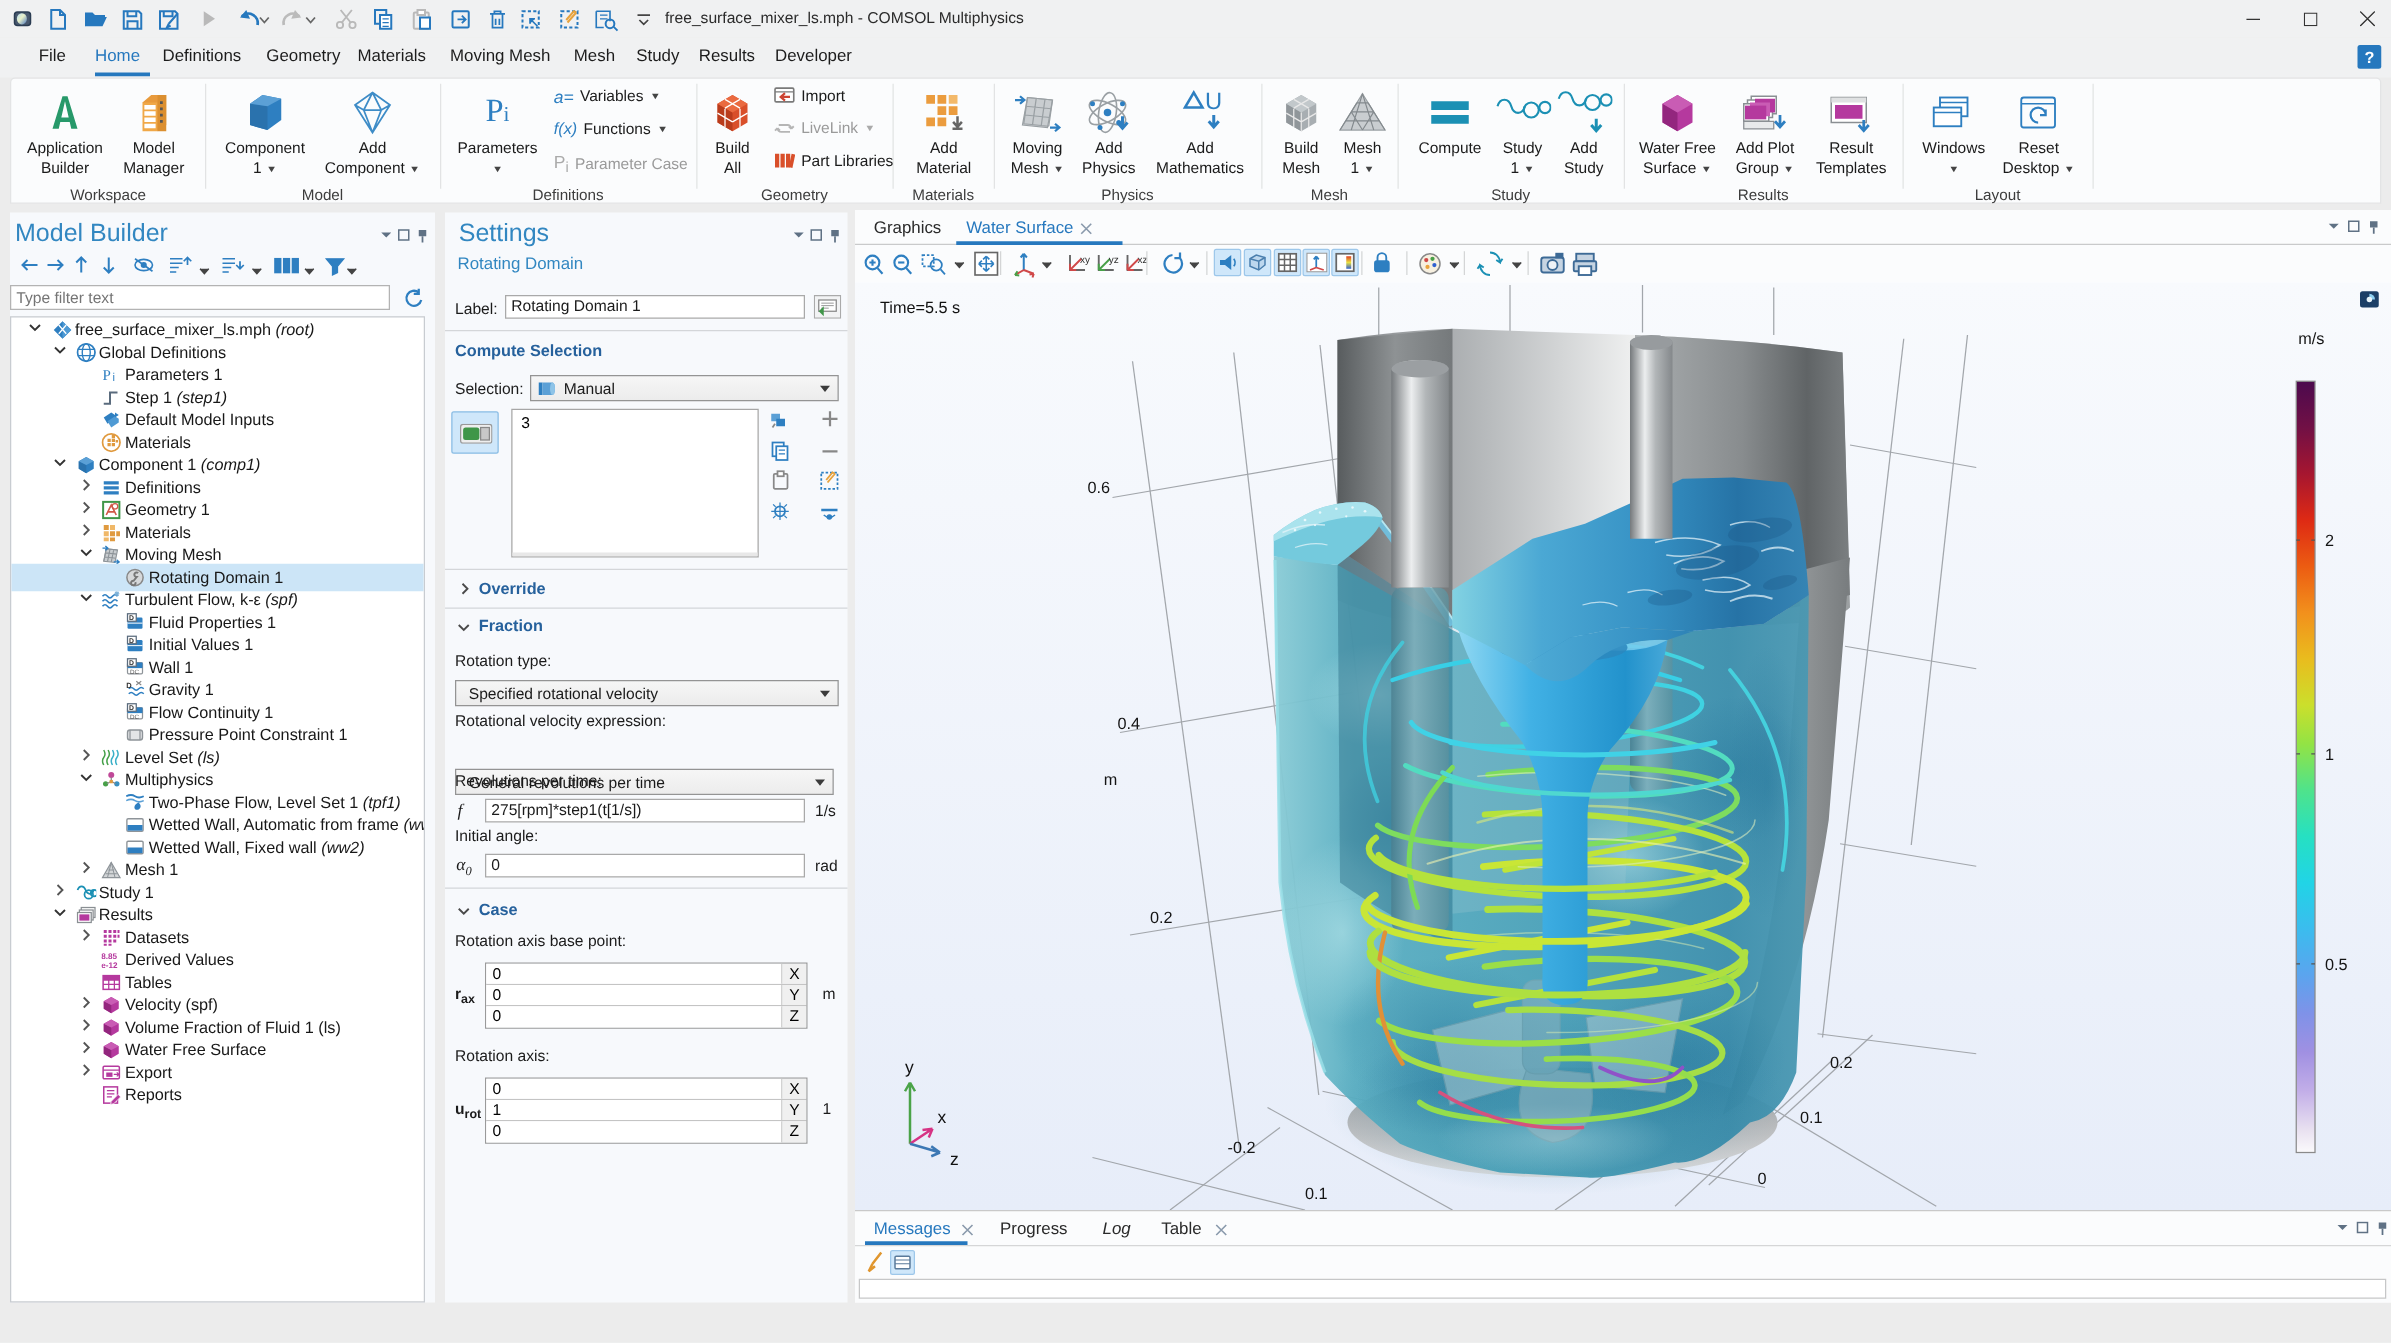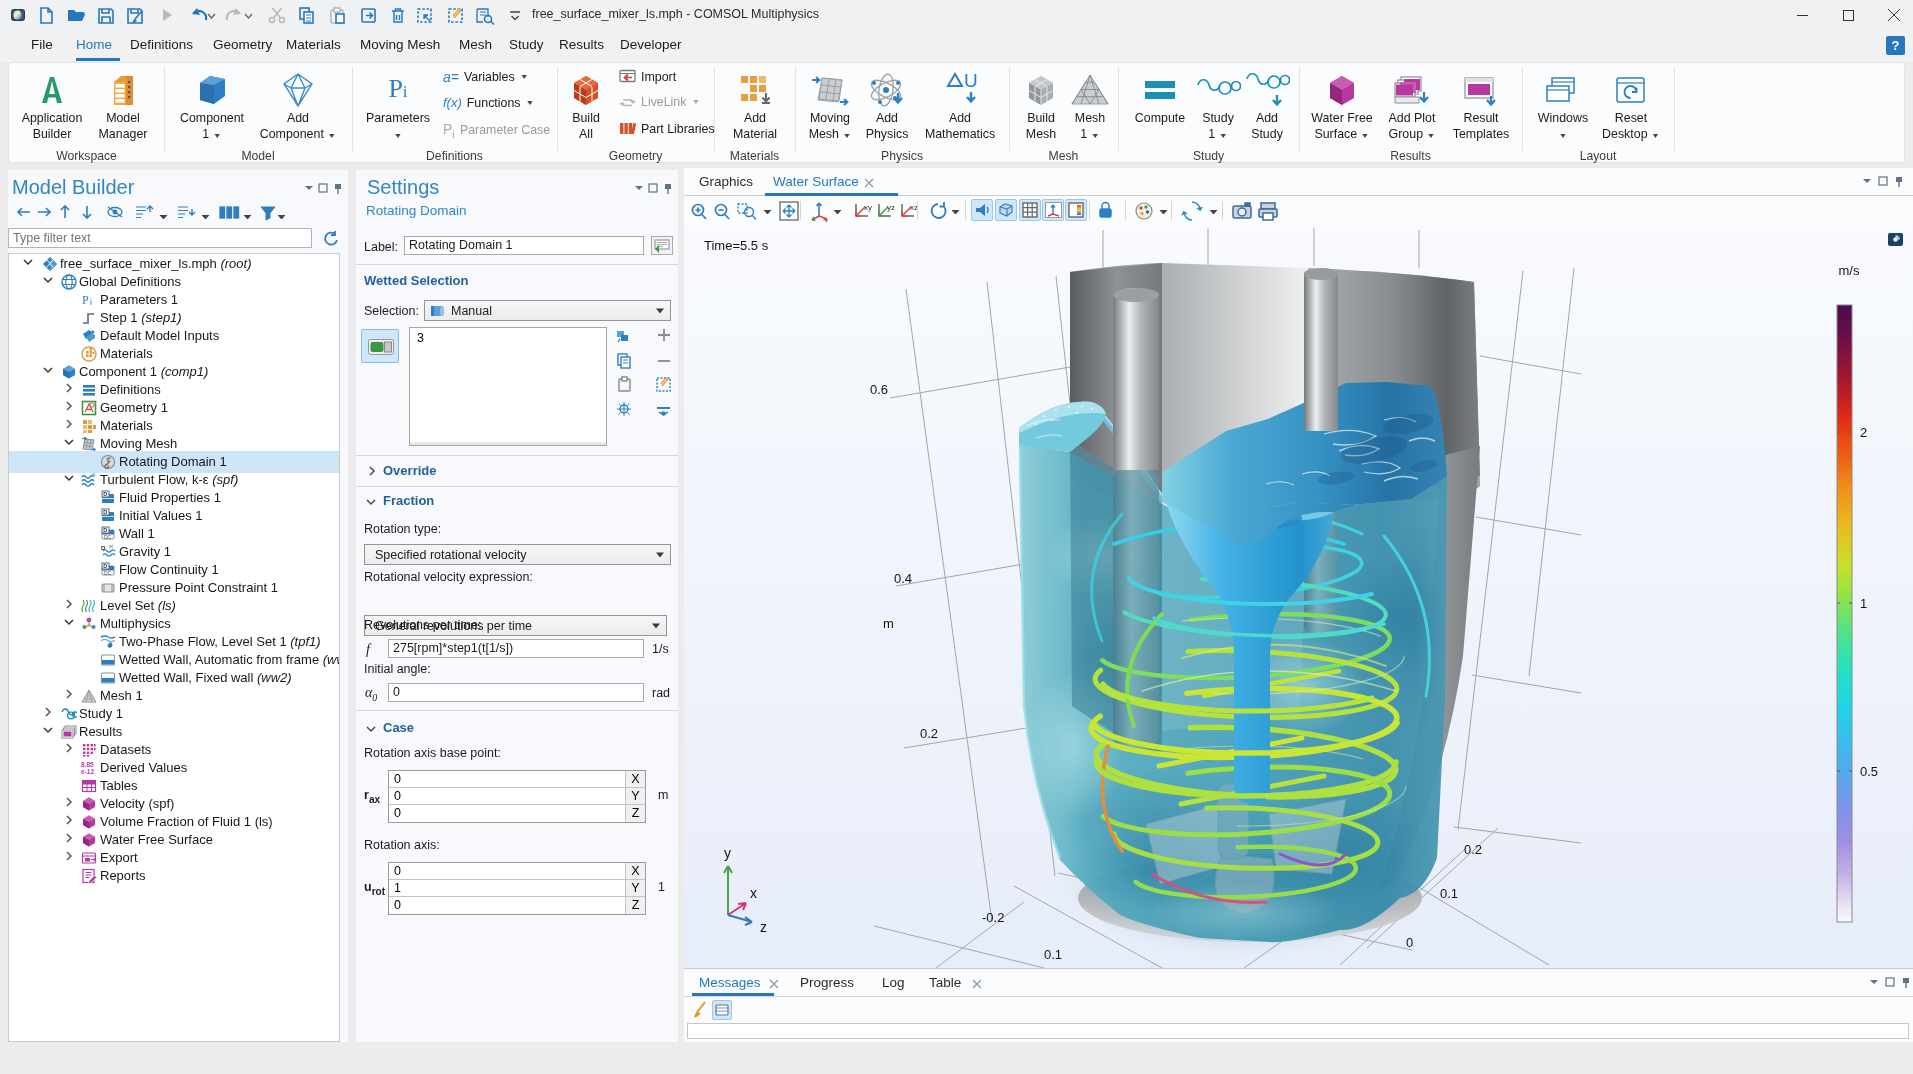--- a/index.html
+++ b/index.html
@@ -819,21 +819,21 @@
     <div style="position:absolute;left:10px;top:33px;font-size:13.5px;color:#3287c1;">Rotating Domain</div>
     <div class="lbl" style="position:absolute;left:8px;top:70px;">Label:</div>
     <div class="inp abs" style="left:48px;top:66px;width:240px;height:19px;">Rotating Domain 1</div>
     <svg style="position:absolute;left:295px;top:66px;" width="22" height="19">
         <rect x="0.5" y="0.5" width="21" height="18" fill="#f2f3f4" stroke="#aaa"></rect>
         <rect x="4" y="4" width="14" height="9" fill="#fff" stroke="#888"></rect>
         <path d="M6 6.5 h10 M6 8.5 h10 M6 10.5 h6" stroke="#999" stroke-width="0.8"></path>
         <path d="M4 13 l4 -4 v8 z" fill="#3f9648"></path>
       </svg>
     <div class="hr" style="left:0;top:94px;width:322px;"></div>
-    <div class="sechead" style="position:absolute;left:8px;top:103px;">Wetted Selection</div>
+    <div class="sechead" style="position:absolute;left:8px;top:103px;">Compute Selection</div>
     <div class="lbl" style="position:absolute;left:8px;top:134px;">Selection:</div>
     <div class="combo" style="left:68px;top:130px;width:247px;height:21px;">
       <svg style="position:absolute;left:5px;top:3px;" width="16" height="14">
           <rect x="1" y="2" width="3" height="10" fill="#2e7fc1"></rect>
           <path d="M4 2 h8 a2 5 0 0 1 0 10 h-8 z" fill="#5ba0d6"></path>
           <ellipse cx="12" cy="7" rx="2" ry="5" fill="#8ec4e8"></ellipse>
         </svg>
       <span style="position:absolute;left:26px;top:3px;">Manual</span>
         <span class="arr"></span>
     </div>
@@ -1735,21 +1735,21 @@
       </div>
 
 </div>
   <div id="msgs" class="abs">
     <span style="position:absolute;left:15px;top:6px;font-size:13.5px;color:#2678be;">Messages</span>
     <svg style="position:absolute;left:85px;top:10px;" width="10" height="10">
         <path d="M1 1 l8 8 M9 1 l-8 8" stroke="#8a9aac" stroke-width="1.3"></path>
       </svg>
     <div style="position:absolute;left:8px;top:24px;width:82px;height:3px;background:#2678be;"></div>
     <span style="position:absolute;left:116px;top:6px;font-size:13.5px;color:#2a2a2a;">Progress</span>
-    <span style="position:absolute;left:198px;top:6px;font-size:13.5px;color:#2a2a2a;">Log</span>
+    <span style="position:absolute;left:198px;top:6px;font-size:13.5px;color:#2a2a2a;font-style:italic;">Log</span>
     <span style="position:absolute;left:245px;top:6px;font-size:13.5px;color:#2a2a2a;">Table</span>
     <svg style="position:absolute;left:288px;top:10px;" width="10" height="10">
         <path d="M1 1 l8 8 M9 1 l-8 8" stroke="#8a9aac" stroke-width="1.3"></path>
       </svg>
     <svg style="position:absolute;left:1185px;top:8px;" width="44" height="12" fill="none" stroke="#5f7184" stroke-width="1.2">
         <path d="M1 3 l4 4 4 -4" fill="#5f7184" stroke="none"></path>
         <rect x="17" y="1" width="8" height="8"></rect>
         <rect x="34" y="1" width="6" height="5" fill="#5f7184" stroke="none"></rect>
         <path d="M37 6 v5" stroke-width="1.4"></path>
       </svg>

